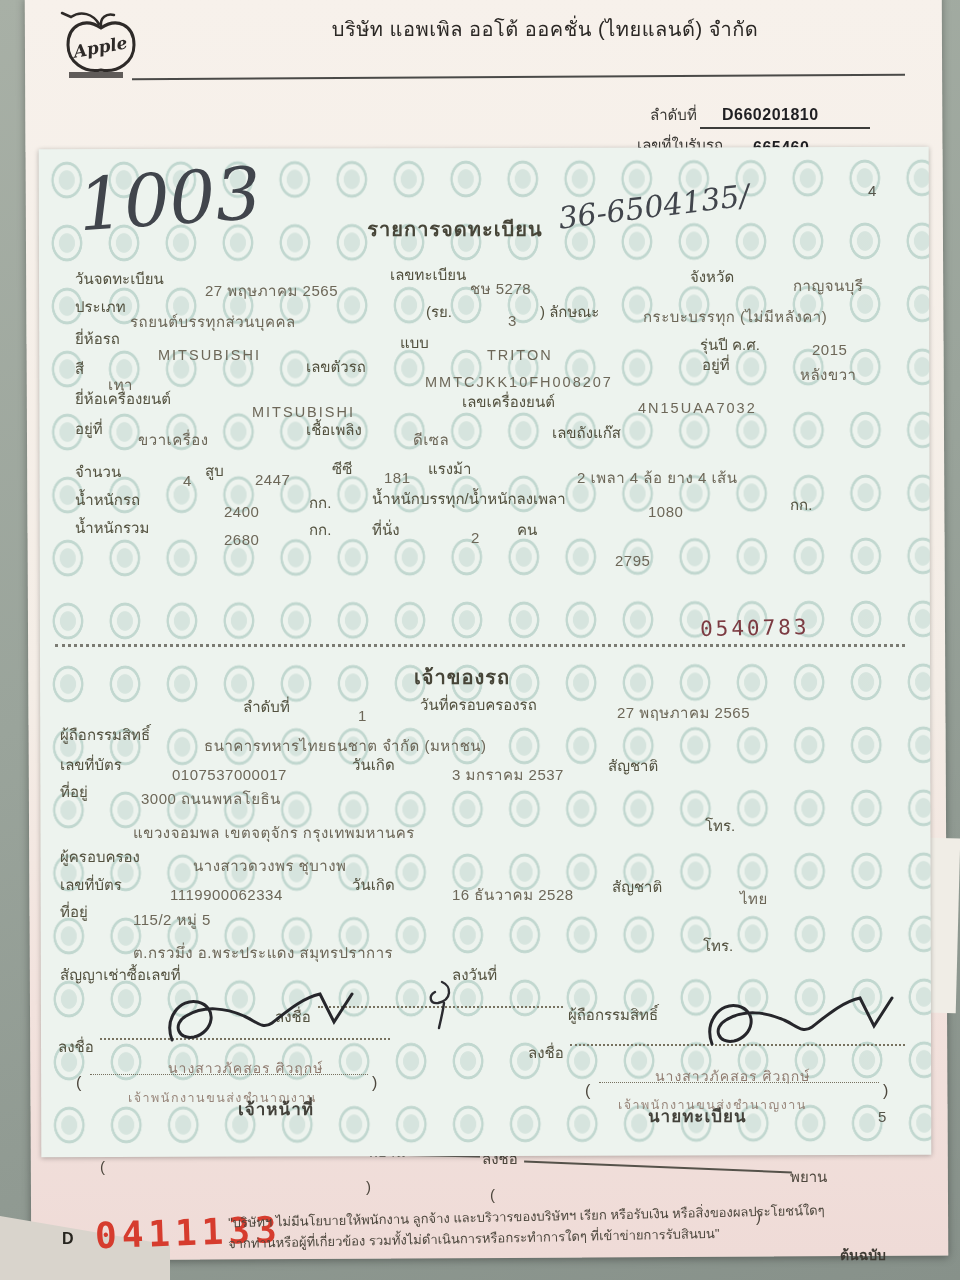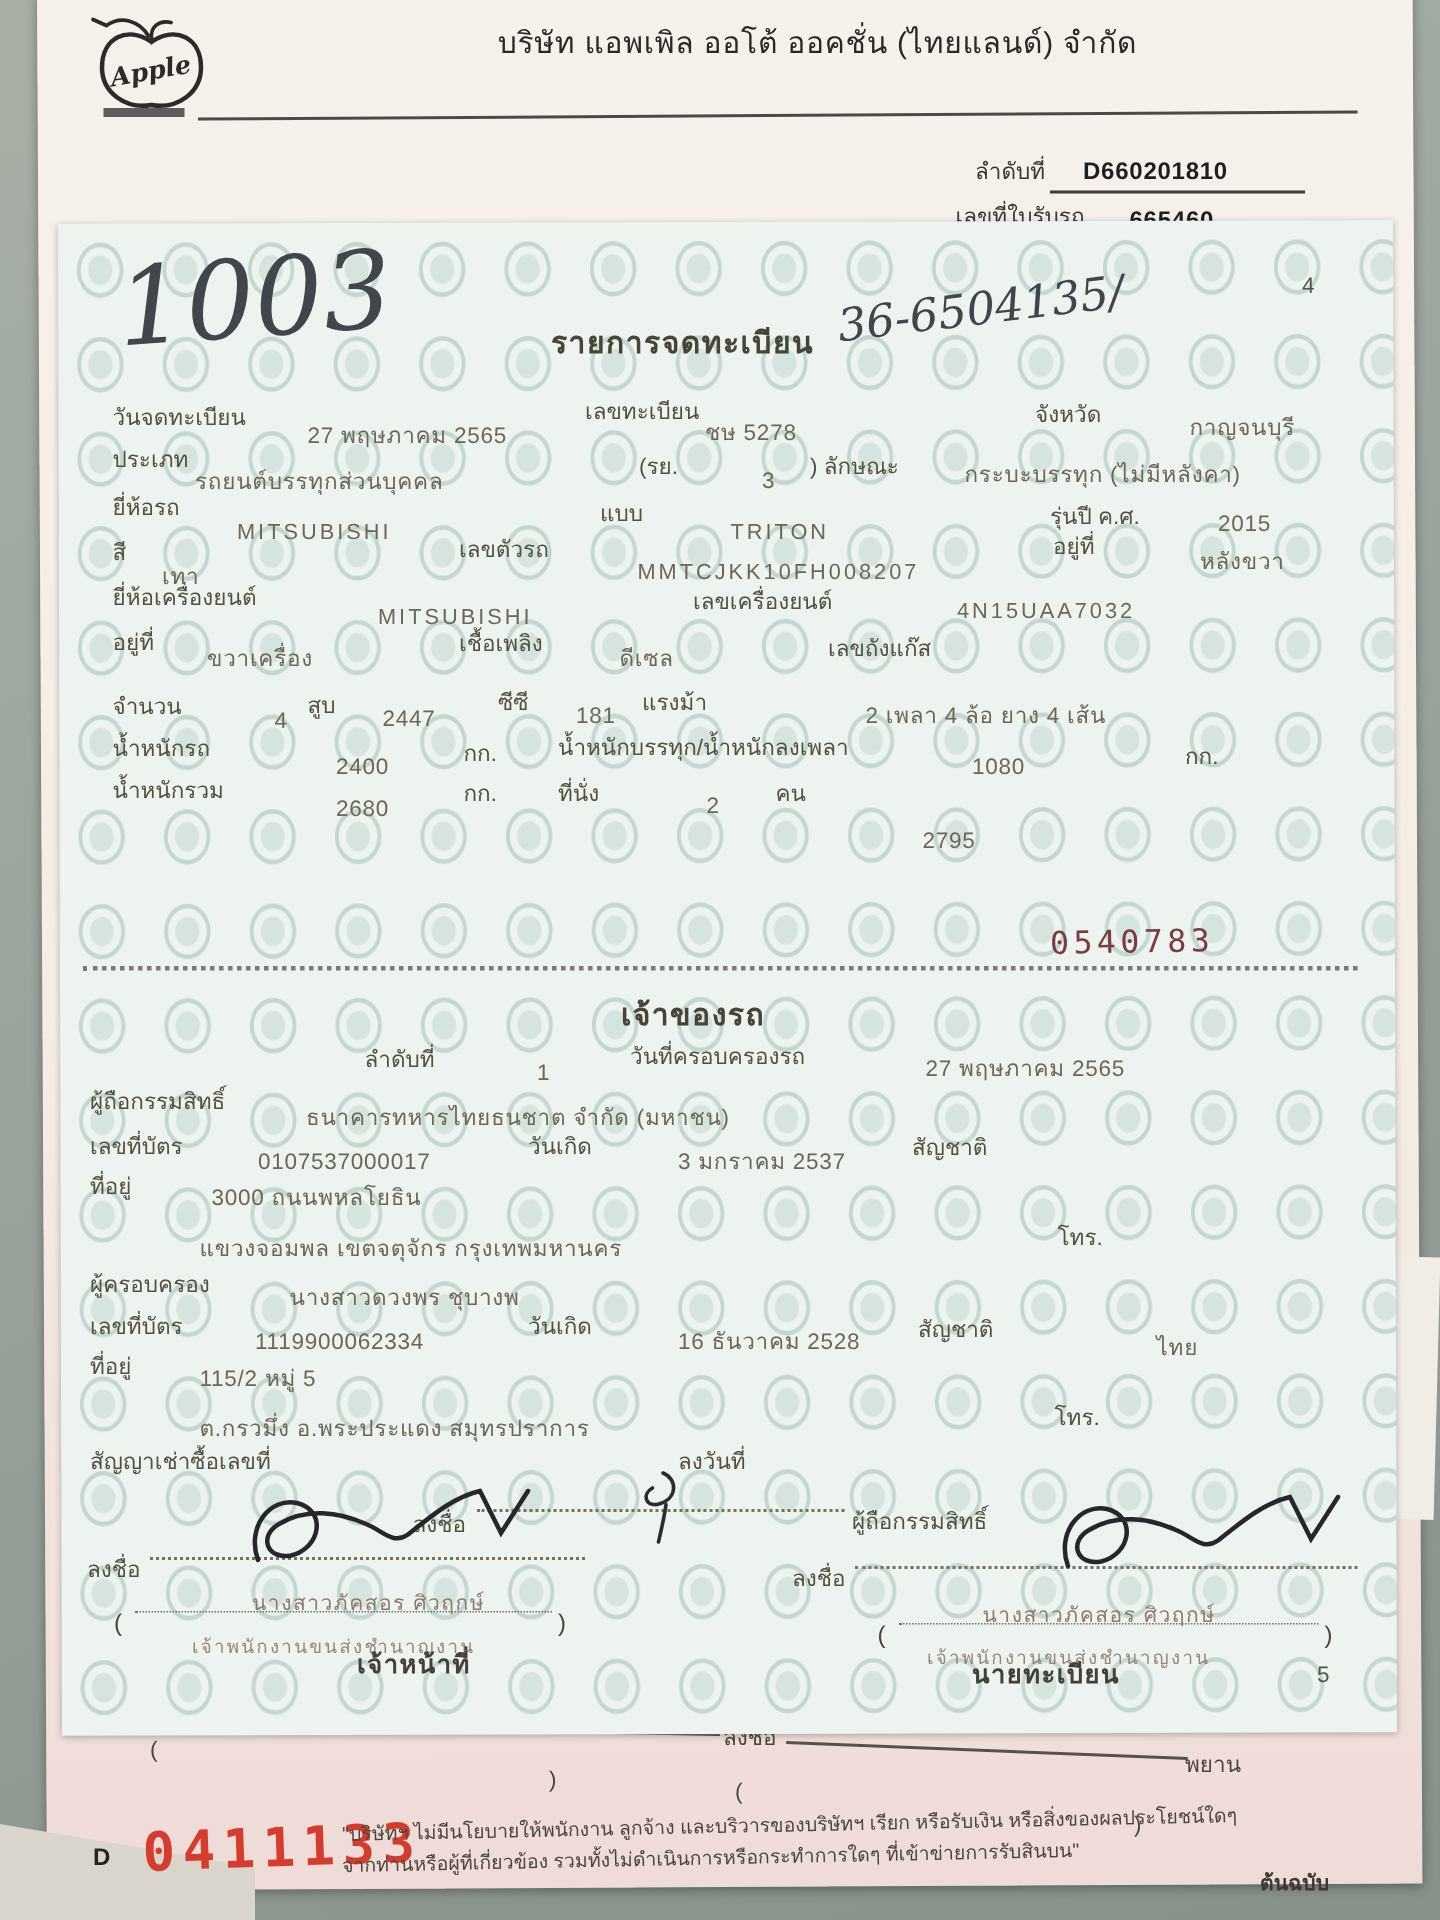--- a/index.html
+++ b/index.html
@@ -181,21 +181,21 @@
   <div class="t val" style="left:133px;top:824px">แขวงจอมพล เขตจตุจักร กรุงเทพมหานคร</div>
   <div class="t lbl" style="left:705px;top:817px">โทร.</div>
 
   <div class="t lbl" style="left:60px;top:848px">ผู้ครอบครอง</div>
   <div class="t val" style="left:193px;top:857px">นางสาวดวงพร ชุบางพ</div>
   <div class="t lbl" style="left:60px;top:876px">เลขที่บัตร</div>
   <div class="t val" style="left:170px;top:886px">1119900062334</div>
   <div class="t lbl" style="left:352px;top:876px">วันเกิด</div>
   <div class="t val" style="left:452px;top:886px">16 ธันวาคม 2528</div>
   <div class="t lbl" style="left:612px;top:878px">สัญชาติ</div>
-  <div class="t val" style="left:771px;top:890px">ไทย</div>
+  <div class="t val" style="left:740px;top:890px">ไทย</div>
 
   <div class="t lbl" style="left:60px;top:903px">ที่อยู่</div>
   <div class="t val" style="left:133px;top:911px">115/2 หมู่ 5</div>
   <div class="t val" style="left:133px;top:944px">ต.กรวมึ่ง อ.พระประแดง สมุทรปราการ</div>
   <div class="t lbl" style="left:703px;top:937px">โทร.</div>
 
   <div class="t lbl" style="left:60px;top:966px">สัญญาเช่าซื้อเลขที่</div>
   <div class="t lbl" style="left:452px;top:966px">ลงวันที่</div>
 
   <div class="t lbl" style="left:275px;top:1008px">ลงชื่อ</div>

